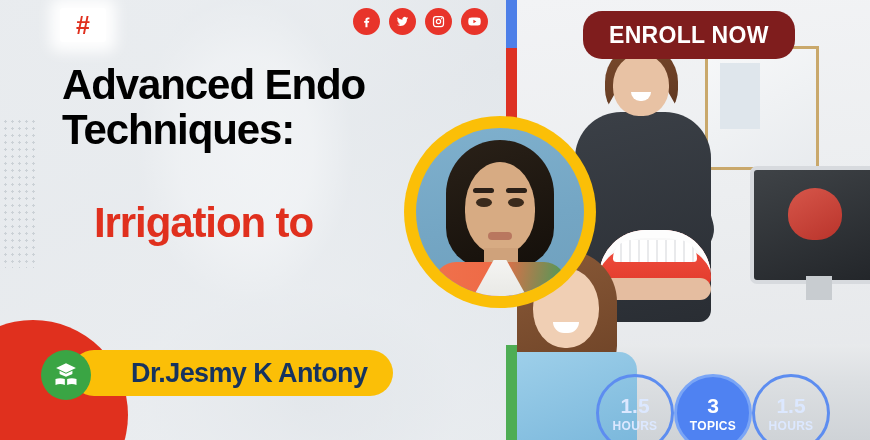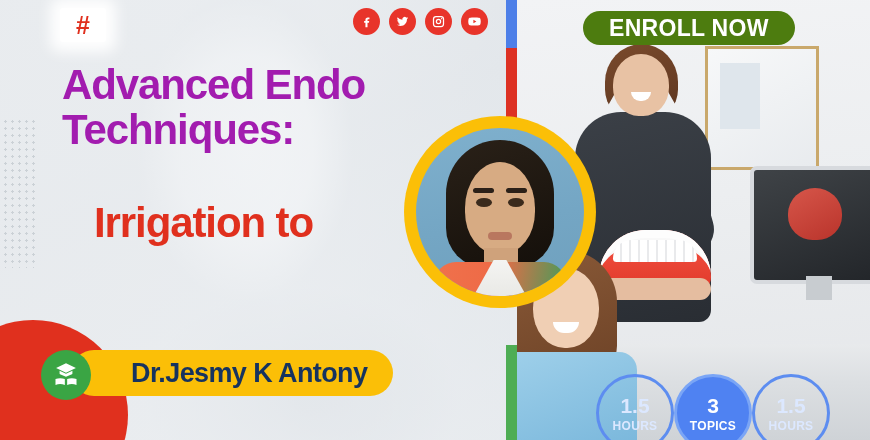--- a/index.html
+++ b/index.html
@@ -55,21 +55,21 @@
   .soc{
     width:27px;height:27px;border-radius:50%;background:#e8342a;
     display:flex;align-items:center;justify-content:center;
   }
   .soc svg{width:15px;height:15px;fill:#fff;}
 
   
   .title{
     position:absolute;left:62px;top:62px;width:420px;
     font-size:42px;line-height:1.08;font-weight:bold;
-    letter-spacing:-1.1px;color:#a21caf;
+    letter-spacing:-1.1px;color:#000000;
   }
   .title .ln{display:block;}
   .subtitle{
     position:absolute;left:62px;top:200px;width:420px;
     font-size:42px;line-height:1.08;font-weight:bold;
     letter-spacing:-1.1px;color:#e0301e;
   }
   .subtitle .ln{display:block;margin-left:32px;}
 
   
@@ -194,23 +194,23 @@
     position:absolute;left:36px;top:322px;width:26px;height:11px;
     border-radius:0 0 14px 14px;background:#fff;
   }
   .patient-bib{
     position:absolute;left:-16px;top:352px;width:136px;height:90px;
     background:linear-gradient(160deg,#9fd0ea,#7bb8dc);border-radius:18px 18px 0 0;
   }
 
   
   .enroll{
-    position:absolute;left:583px;top:11px;height:34px;padding:0 26px;
+    position:absolute;left:583px;top:11px;height:48px;padding:0 26px;
     display:flex;align-items:center;justify-content:center;
-    background:#4d7c0f;border-radius:19px;
+    background:#7f1d1d;border-radius:19px;
     font-size:23px;font-weight:bold;letter-spacing:.3px;color:#fff;
     white-space:nowrap;z-index:5;
   }
 
   
   .stats{
     position:absolute;left:596px;top:374px;display:flex;align-items:flex-start;z-index:5;
   }
   .stat{
     width:72px;height:72px;border-radius:50%;

